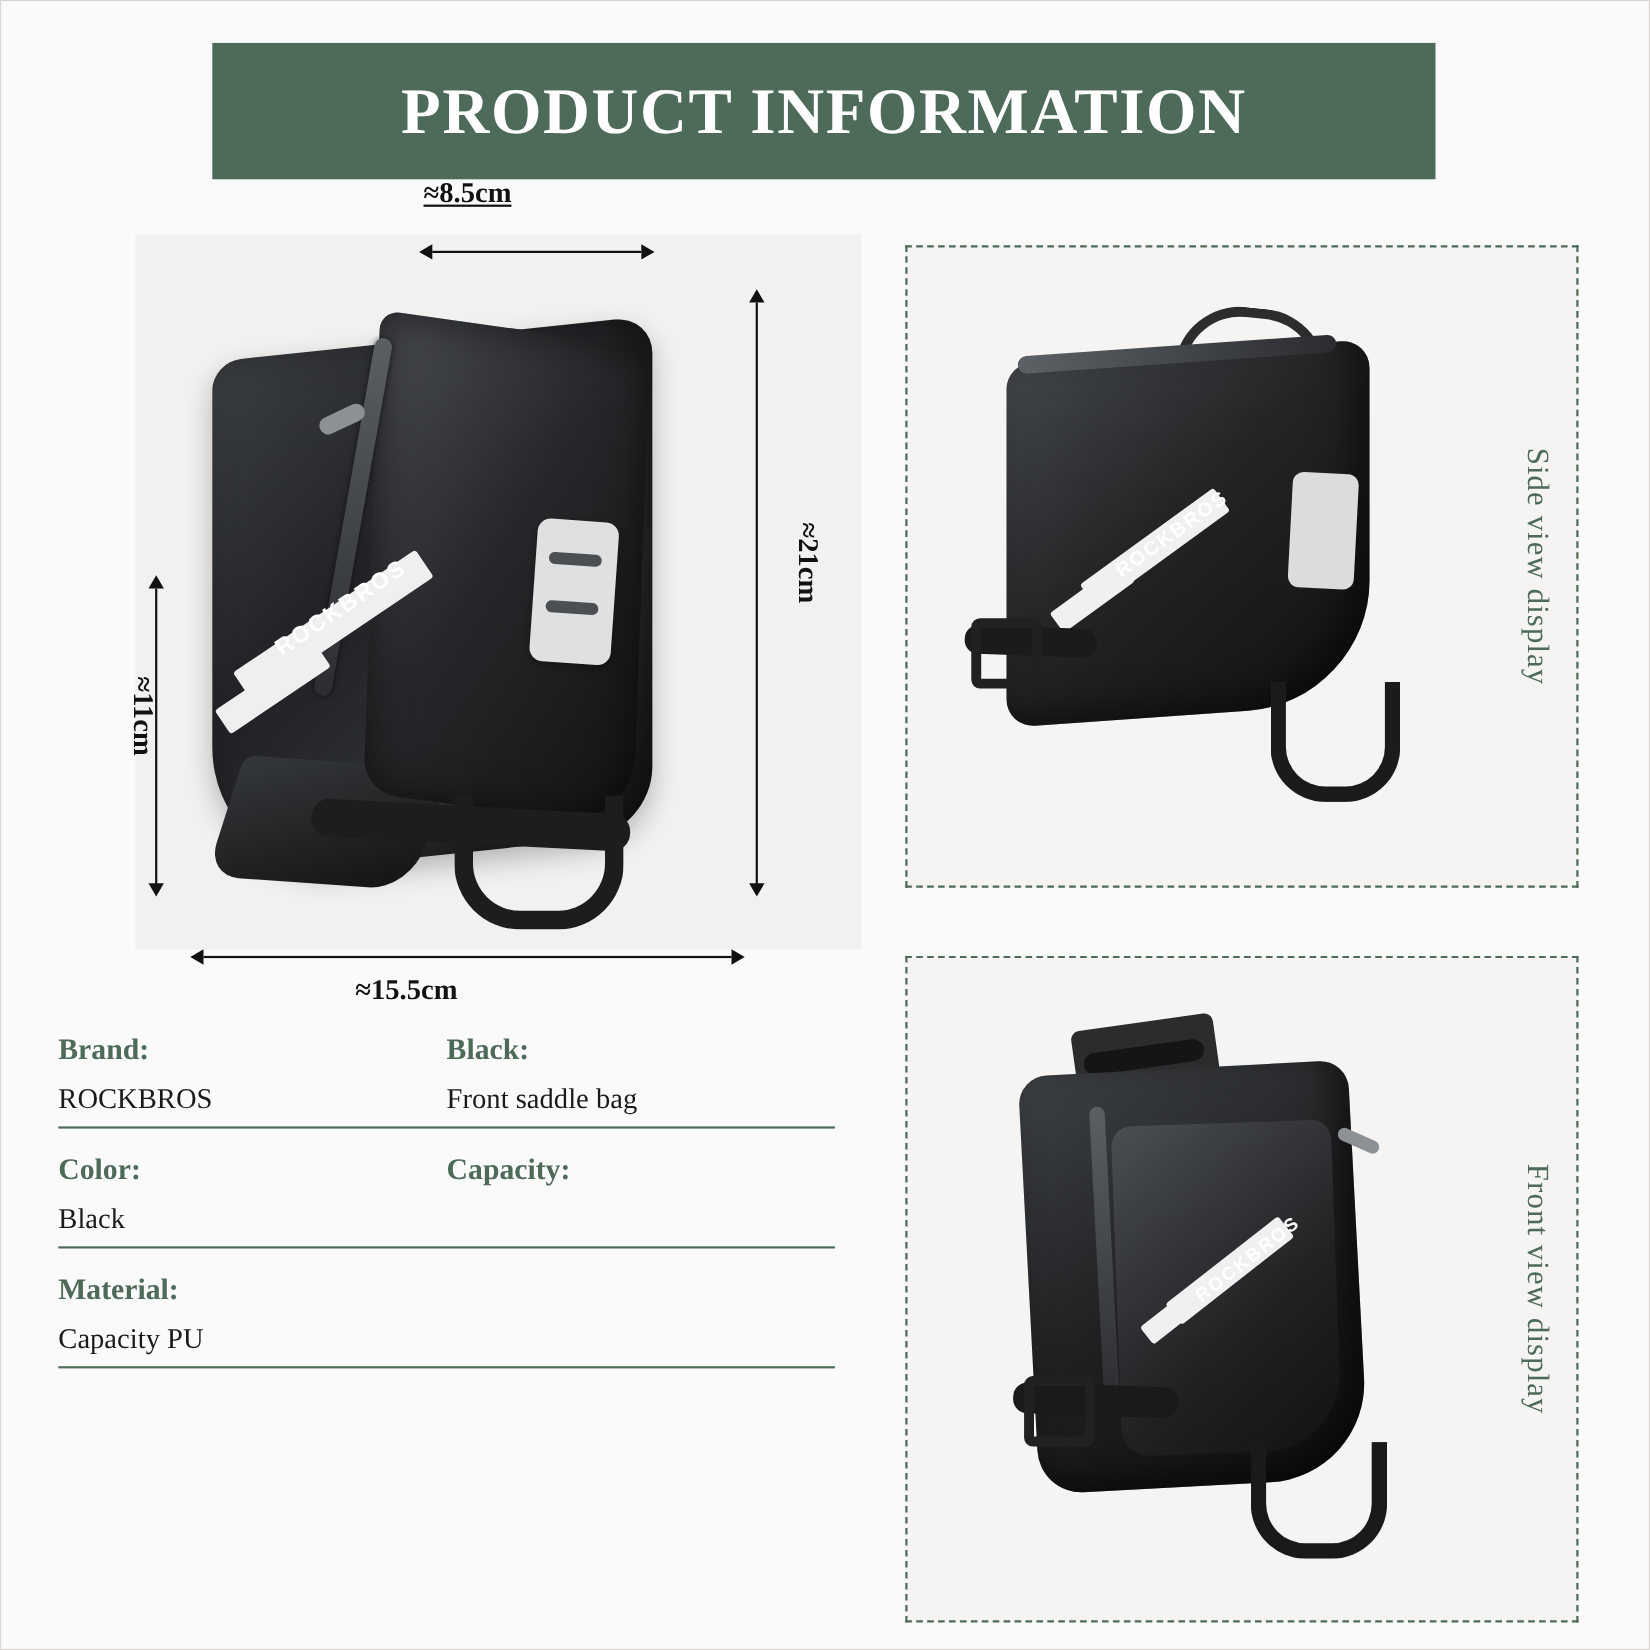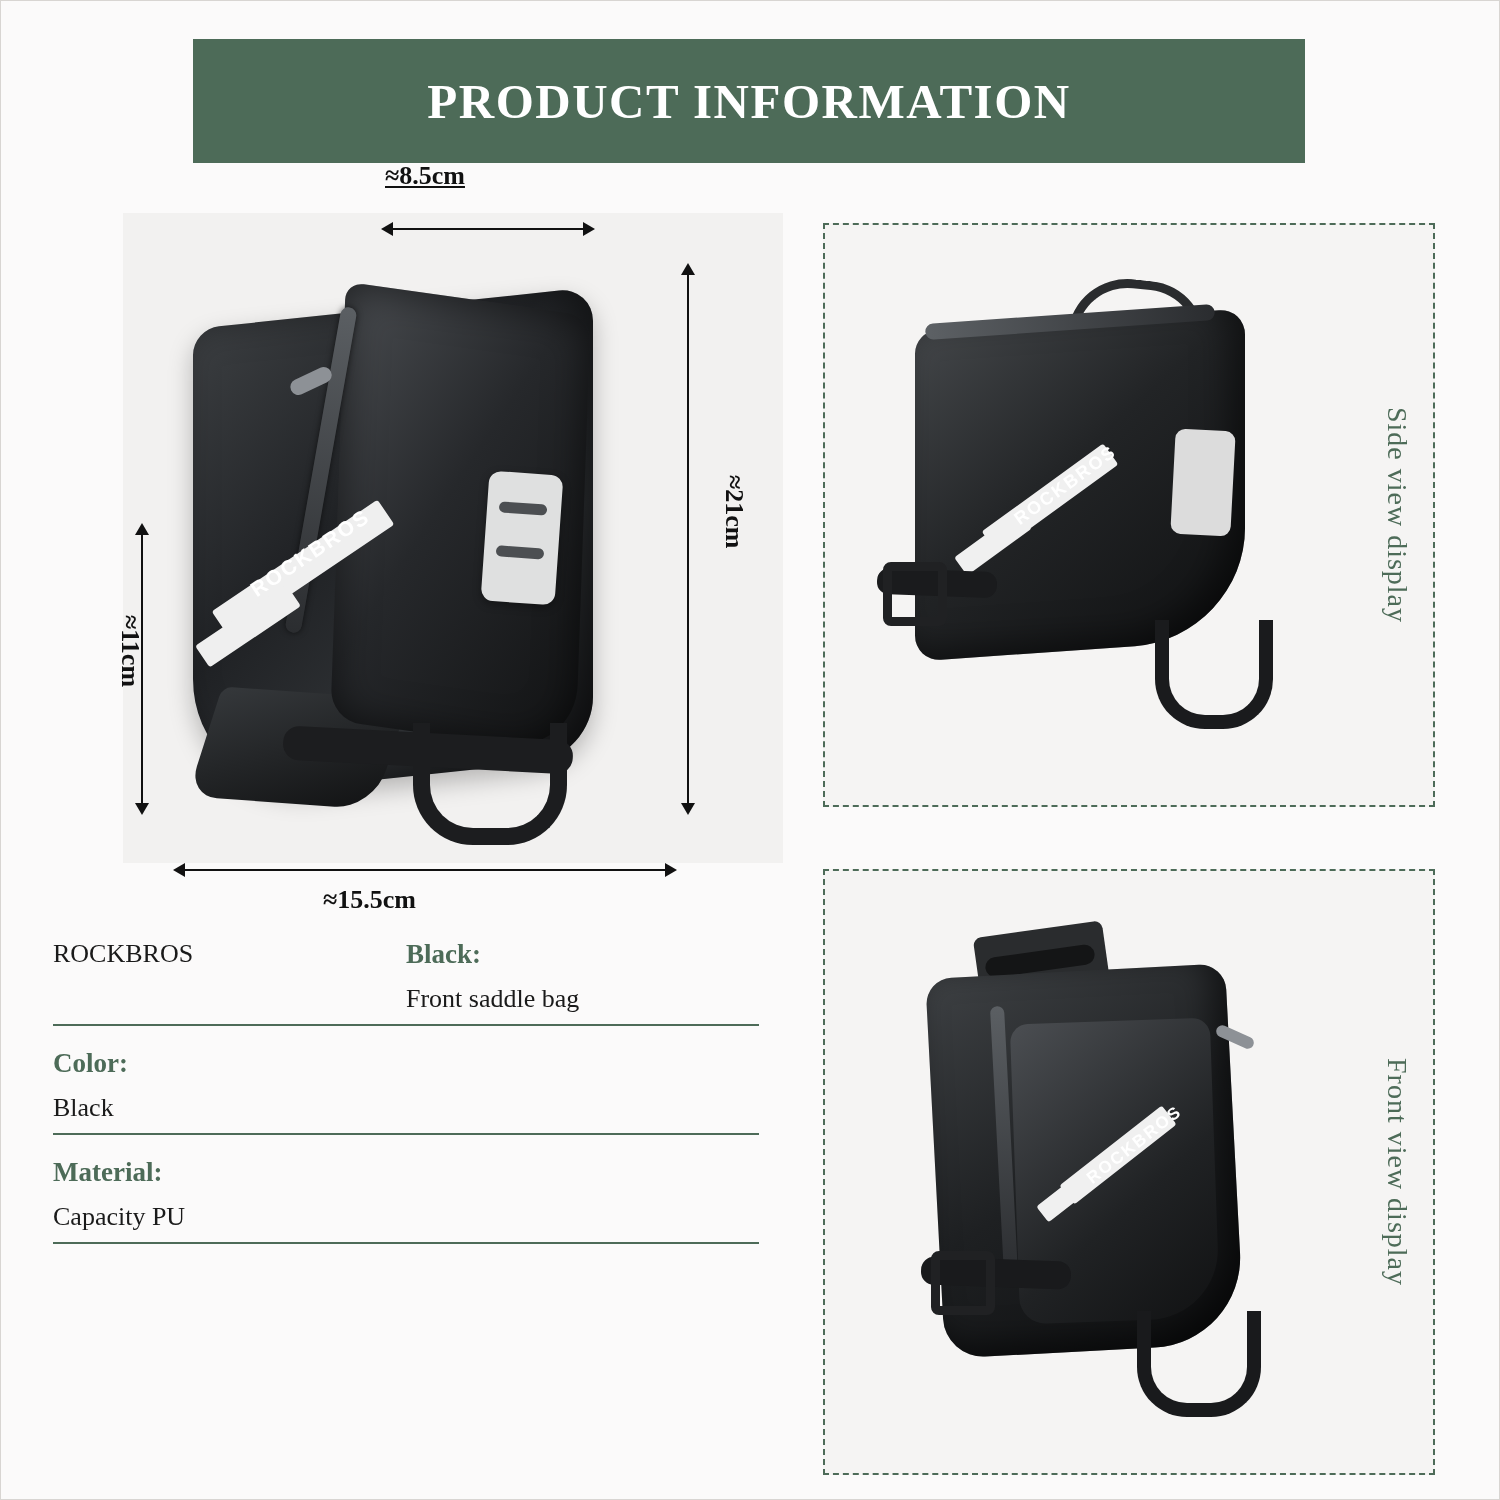--- a/index.html
+++ b/index.html
@@ -29,21 +29,21 @@
     top: 38px;
     width: 1112px;
     height: 124px;
     background: #4d6b58;
     display: flex;
     align-items: center;
     justify-content: center;
   }
   .header-title {
     color: #ffffff;
-    font-size: 49px;
+    font-size: 59px;
     font-weight: bold;
     letter-spacing: 1.5px;
     font-family: "Liberation Serif", serif;
   }
 
   
   .main-photo {
     position: absolute;
     left: 122px;
     top: 212px;
@@ -513,34 +513,36 @@
     <div class="dim-label" style="left:200px; top:672px;">≈15.5cm</div>
     <div class="dim-line dim-h" style="left:62px; top:656px; width:480px;"></div>
     <div class="arrow arrow-l" style="left:50px; top:650px;"></div>
     <div class="arrow arrow-r" style="left:542px; top:650px;"></div>
   </div>
 
   <div class="spec-table">
 
     <div class="spec-row">
       <div class="spec-cell">
+        <div class="spec-key">Brand:</div>
         <div class="spec-val">ROCKBROS</div>
       </div>
       <div class="spec-cell">
         <div class="spec-key">Black:</div>
         <div class="spec-val">Front saddle bag</div>
       </div>
     </div>
 
     <div class="spec-row">
       <div class="spec-cell">
         <div class="spec-key">Color:</div>
         <div class="spec-val">Black</div>
       </div>
       <div class="spec-cell">
+        <div class="spec-key">Capacity:</div>
       </div>
     </div>
 
     <div class="spec-row">
       <div class="spec-cell full">
         <div class="spec-key">Material:</div>
         <div class="spec-val">Capacity PU</div>
       </div>
     </div>
 

